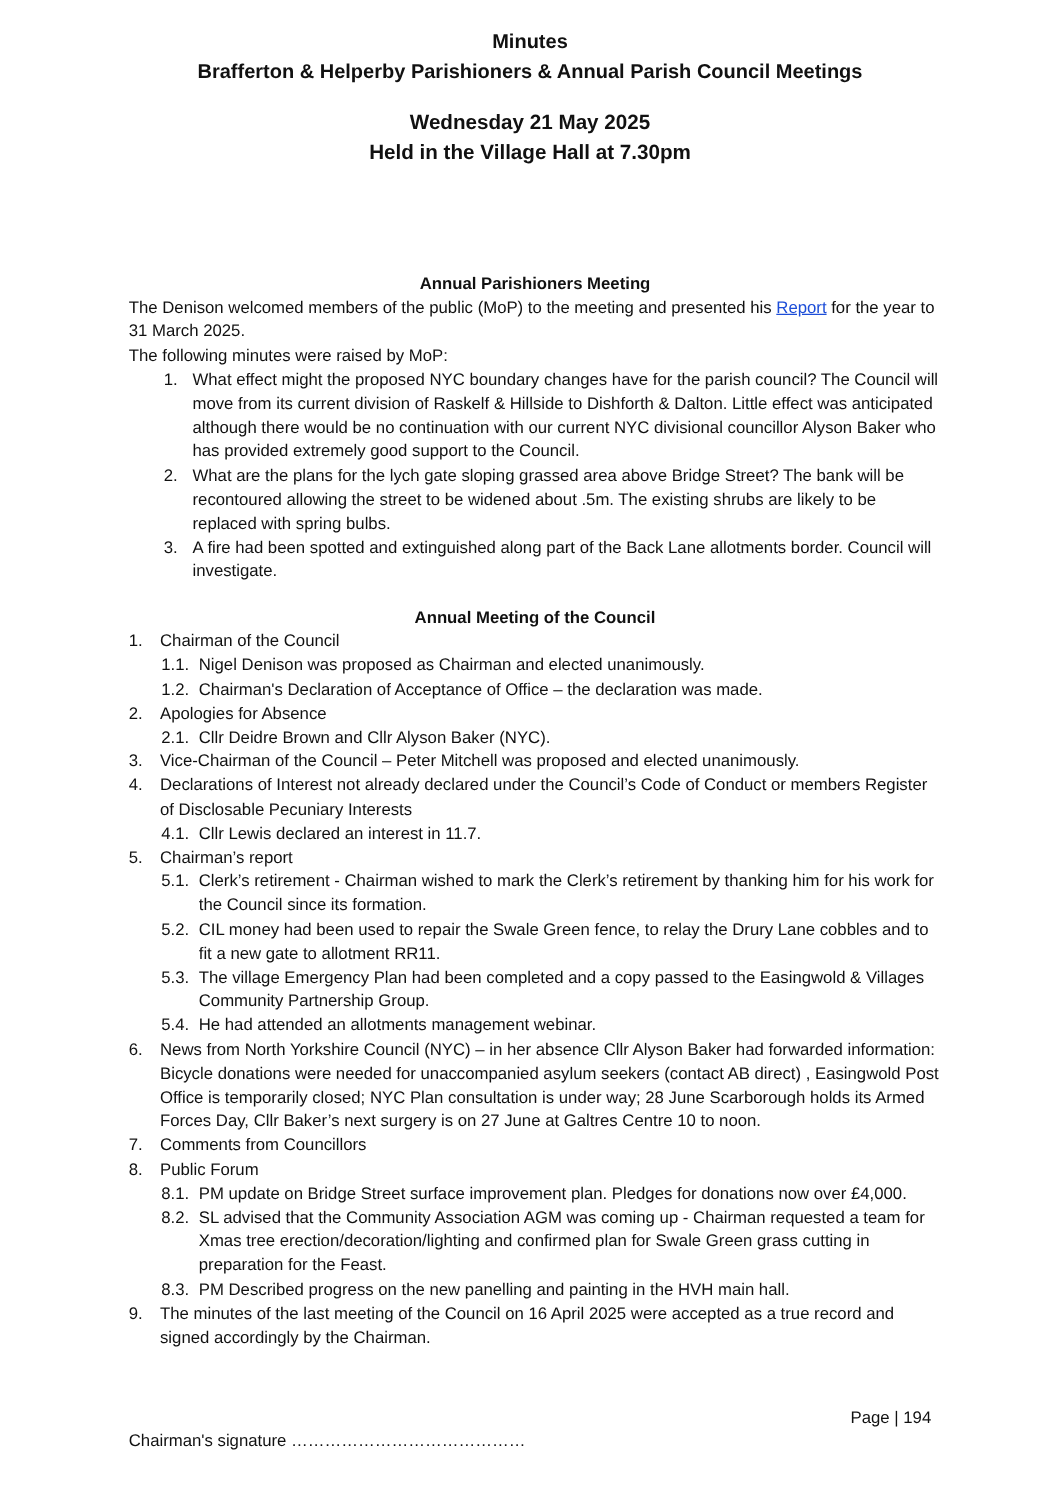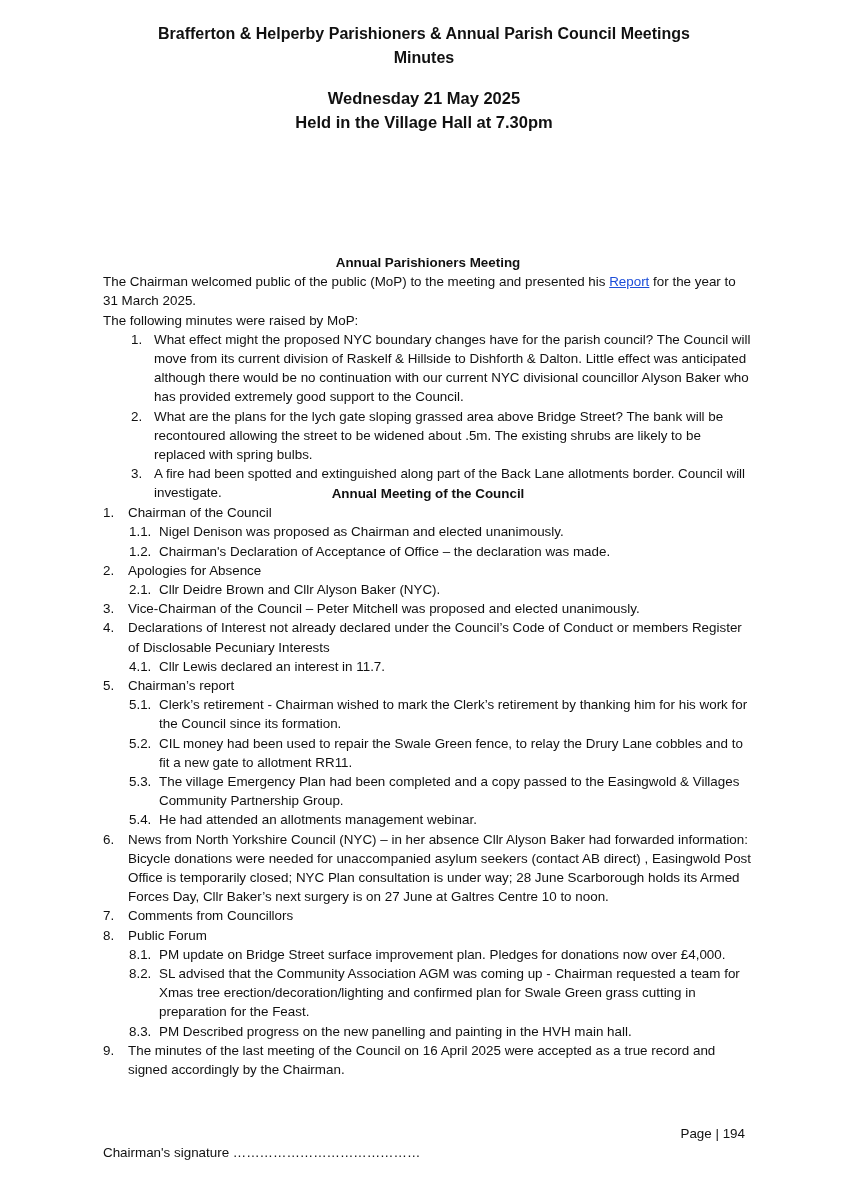--- a/index.html
+++ b/index.html
@@ -9,53 +9,53 @@
     font-size: 13.4px; line-height: 19.2px;
   }
   .page { position: absolute; left: 0; top: 0; width: 848px; height: 1200px; }
   .title { position: absolute; left: 0; width: 848px; text-align: center; font-weight: bold; }
   .t1 { top: 22px; font-size: 16px; line-height: 24px; }
   .t2 { top: 86px; font-size: 16.5px; line-height: 24px; text-align: center; }
   .body { position: absolute; left: 103px; width: 650px; }
   .present { top: 155px; }
   .present b { font-weight: bold; }
   .h2 { text-align: center; font-weight: bold; width: 650px; margin: 0; }
-  .apm { top: 217px; margin-top: 36px; }
+  .apm { top: 217px; }
   .amc { top: 484px; }
   p { margin: 0; }
   ol { margin: 0; padding: 0; list-style: none; }
   .li { position: relative; padding-left: 51px; }
   .li .num { position: absolute; left: 28px; }
   .li2 { position: relative; padding-left: 25px; }
   .li2 .num { position: absolute; left: 0; }
   .sub { position: relative; padding-left: 56px; }
   .sub .num { position: absolute; left: 26px; }
   a.link { color: #1d4ed8; text-decoration: underline; }
   .footer-page { position: absolute; right: 103px; top: 1124px; }
   .footer-sign { position: absolute; left: 103px; top: 1143px; }
 </style>
 </head>
 <body>
 
 <div class="page">
 
   <div class="title t1">
+    <div>Minutes</div>
     <div>Brafferton &amp; Helperby Parishioners &amp; Annual Parish Council Meetings</div>
-    <div>Minutes</div>
   </div>
 
   <div class="title t2">
     <div>Wednesday 21 May 2025</div>
     <div>Held in the Village Hall at 7.30pm</div>
   </div>
 
 
   <div class="body apm">
     <p class="h2">Annual Parishioners Meeting</p>
-    <p><span>The Chairman welcomed public of the public (MoP) to the meeting and presented his </span><a class="link" href="#">Report</a><span> for the year to 31 March 2025.</span></p>
+    <p><span>The Denison welcomed members of the public (MoP) to the meeting and presented his </span><a class="link" href="#">Report</a><span> for the year to 31 March 2025.</span></p>
     <p>The following minutes were raised by MoP:</p>
     <ol id="comments-list">
         <li class="li"><span class="num">1.</span><span>What effect might the proposed NYC boundary changes have for the parish council?  The Council will move from its current division of Raskelf &amp; Hillside to Dishforth &amp; Dalton.  Little effect was anticipated although there would be no continuation with our current NYC divisional councillor Alyson Baker who has provided extremely good support to the Council.</span></li>
         <li class="li"><span class="num">2.</span><span>What are the plans for the lych gate sloping grassed area above Bridge Street?  The bank will be recontoured allowing the street to be widened about .5m.  The existing shrubs are likely to be replaced with spring bulbs.</span></li>
         <li class="li"><span class="num">3.</span><span>A fire had been spotted and extinguished along part of the Back Lane allotments border. Council will investigate.</span></li>
       </ol>
   </div>
 
   <div class="body amc">
     <p class="h2">Annual Meeting of the Council</p>

